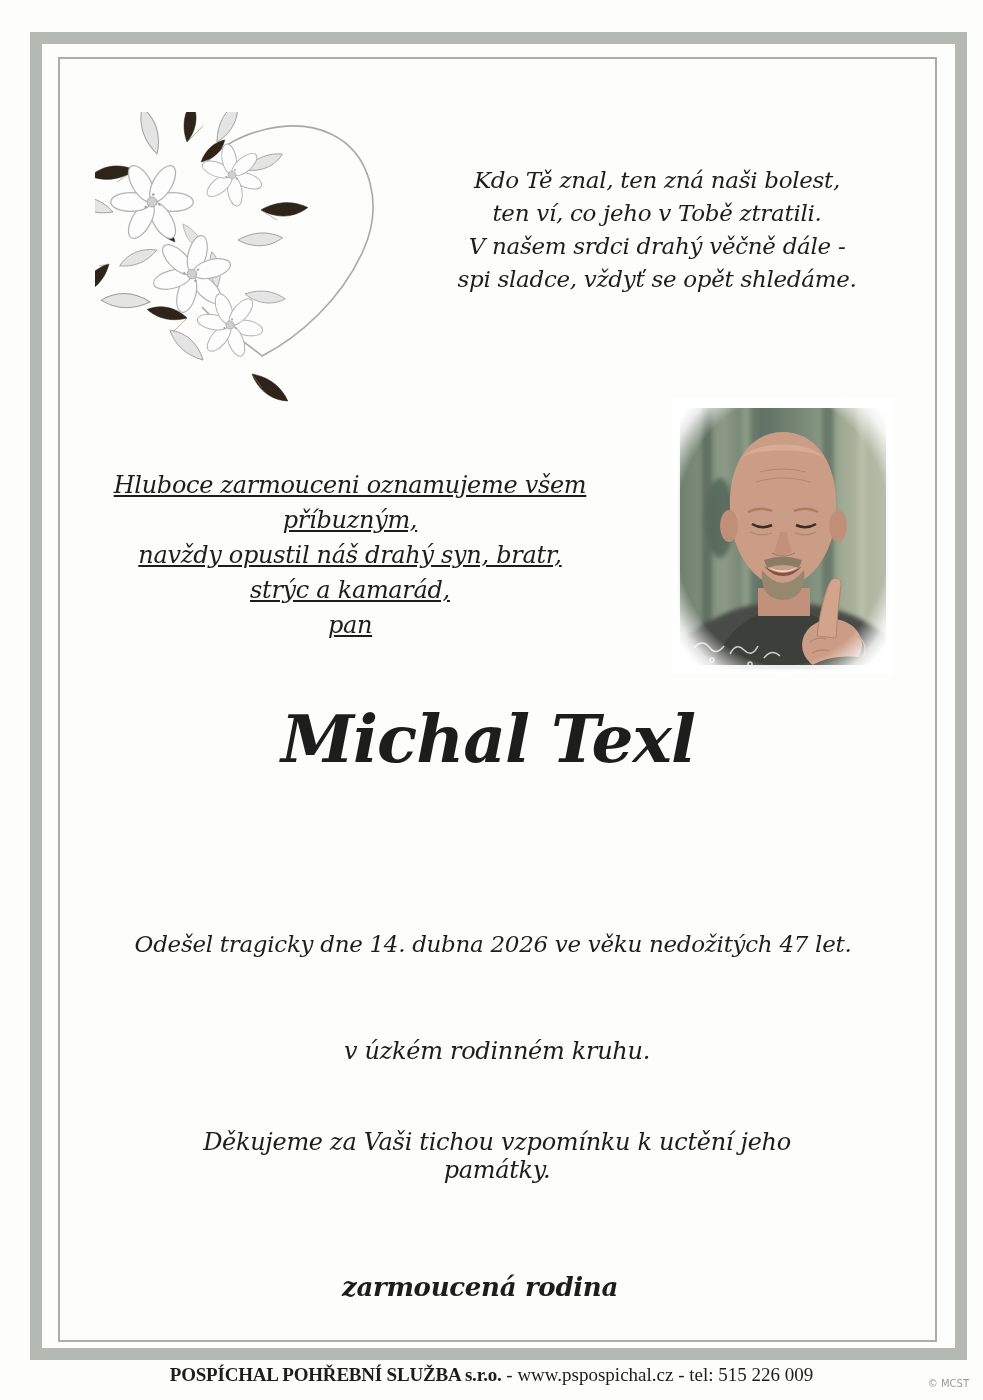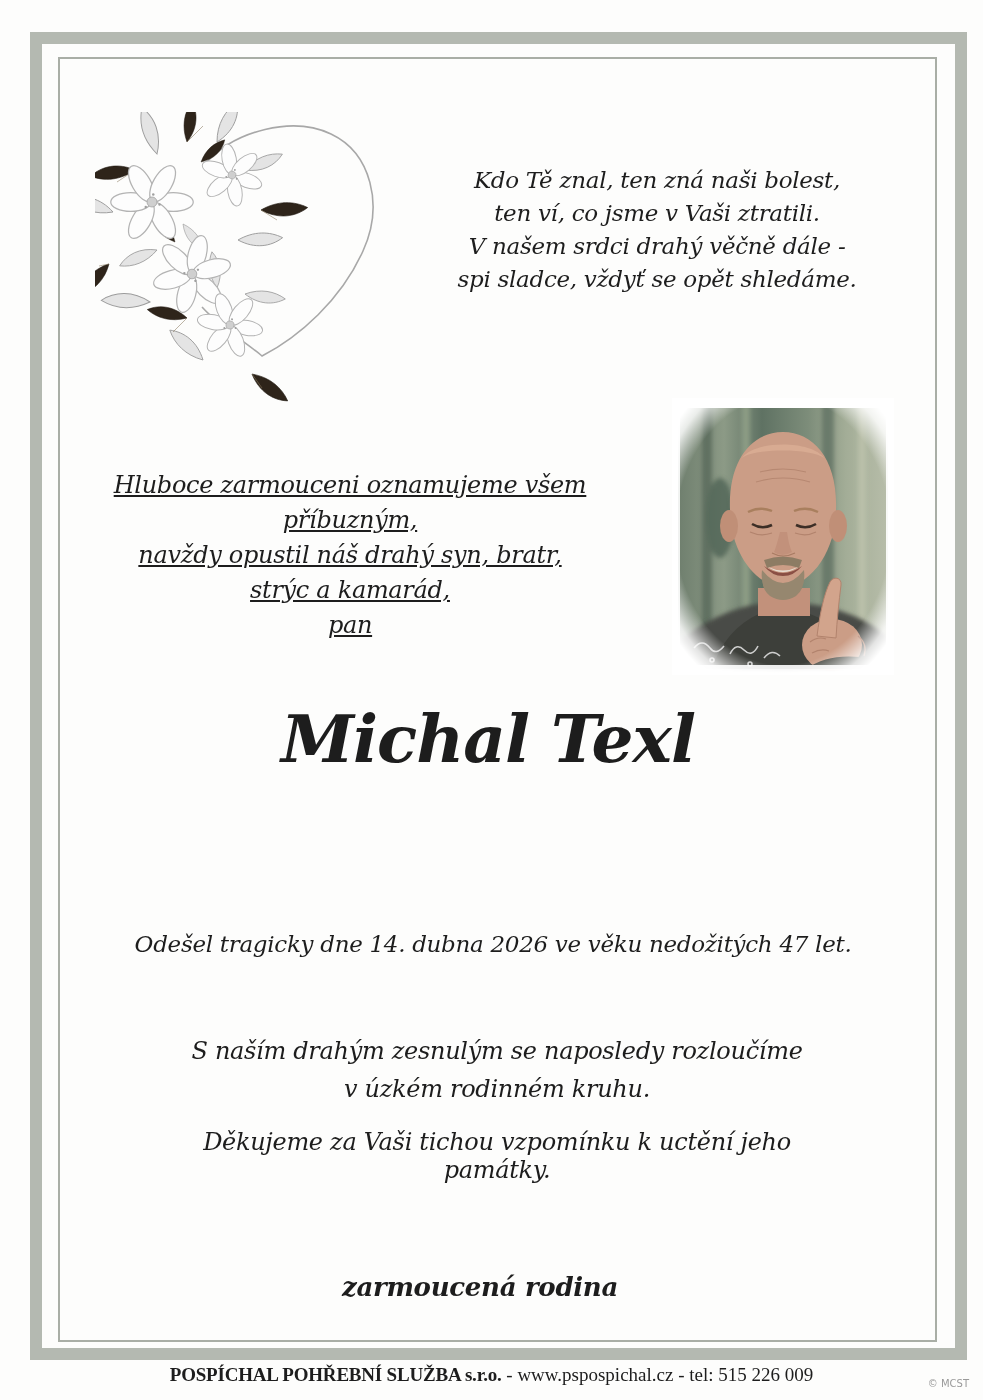--- a/index.html
+++ b/index.html
@@ -109,21 +109,21 @@
     </g>
 
     <use href="#flower" transform="translate(57,90) scale(1.25)"></use>
     <use href="#flower" transform="translate(137,63) scale(0.95) rotate(20)"></use>
     <use href="#flower" transform="translate(97,162) scale(1.2) rotate(45)"></use>
     <use href="#flower" transform="translate(135,213) scale(1.0) rotate(10)"></use>
   </svg>
 
   <div class="txt poem">
     <div>Kdo Tě znal, ten zná naši bolest,</div>
-    <div>ten ví, co jsme v Vaši ztratili.</div>
+    <div>ten ví, co jeho v Tobě ztratili.</div>
     <div>V našem srdci drahý věčně dále -</div>
     <div>spi sladce, vždyť se opět shledáme.</div>
   </div>
 
   <svg class="photo" viewBox="0 0 222 277" aria-hidden="true">
     <defs>
       <radialGradient id="vig" cx="50%" cy="48%" r="62%">
         <stop offset="0%" stop-color="#ffffff" stop-opacity="0"></stop>
         <stop offset="78%" stop-color="#ffffff" stop-opacity="0"></stop>
         <stop offset="93%" stop-color="#ffffff" stop-opacity="0.85"></stop>
@@ -213,21 +213,20 @@
     <div>navždy opustil náš drahý syn, bratr,</div>
     <div>strýc a kamarád,</div>
     <div>pan</div>
   </div>
 
   <div class="txt name">Michal Texl</div>
 
   <div class="txt death">Odešel tragicky dne 14. dubna 2026 ve věku nedožitých 47 let.</div>
 
   <div class="txt farewell">
-    <div>S naším drahým zesnulým se naposledy rozloučíme</div>
     <div>v úzkém rodinném kruhu.</div>
   </div>
 
   <div class="txt thanks">Děkujeme za Vaši tichou vzpomínku k uctění jeho památky.</div>
 
   <div class="txt signature">zarmoucená rodina</div>
 
   <div class="footer">
     <span class="company">POSPÍCHAL POHŘEBNÍ SLUŽBA s.r.o.</span>
     <span>- www.pspospichal.cz - tel: 515 226 009</span>

